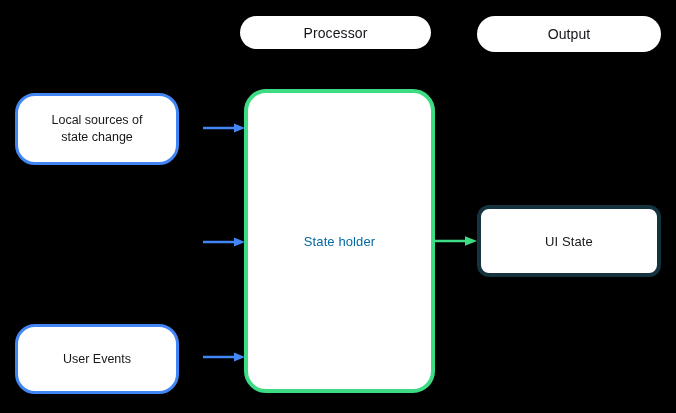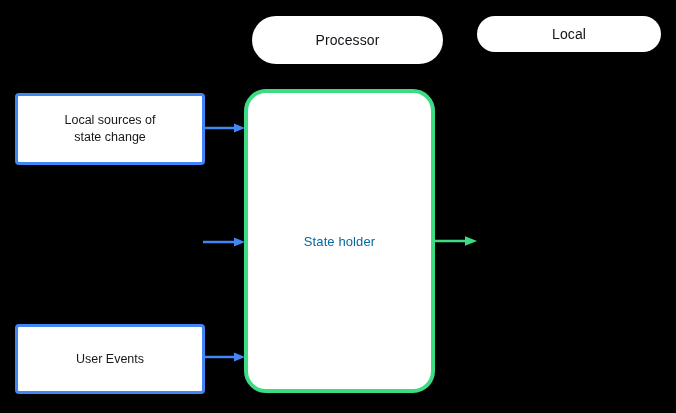--- a/index.html
+++ b/index.html
@@ -27,31 +27,31 @@
     display: flex;
     align-items: center;
     justify-content: center;
     color: #111418;
     font-size: 14px;
     font-weight: 400;
     letter-spacing: 0.1px;
     white-space: nowrap;
   }
   .pill-inputs    { left: 14px;  top: 16px; width: 191px; height: 36px; }
-  .pill-processor { left: 252px; top: 16px; width: 191px; height: 48px; }
+  .pill-processor { left: 240px; top: 16px; width: 191px; height: 33px; }
   .pill-output    { left: 477px; top: 16px; width: 184px; height: 36px; }
 
   
   .input-box {
     position: absolute;
     left: 15px;
-    width: 190px;
+    width: 164px;
     background: #ffffff;
     border: 3px solid #4285f4;
-    border-radius: 4px;
+    border-radius: 20px;
     display: flex;
     align-items: center;
     justify-content: center;
     text-align: center;
     color: #17181b;
     font-size: 12.5px;
     line-height: 17px;
     padding: 0 32px;
   }
   .input-box-0 { top: 93px;  height: 72px; }
@@ -111,36 +111,39 @@
 <body>
 
 <div id="canvas">
 
 
   <div class="pill pill-processor">
     <span>Processor</span>
   </div>
 
   <div class="pill pill-output">
-    <span>Local</span>
+    <span>Output</span>
   </div>
 
   <div class="input-box input-box-0">
     <span>Local sources of state change</span>
   </div>
 
 
   <div class="input-box input-box-2">
     <span>User Events</span>
   </div>
 
   <div class="processor-box">
     <span>State holder</span>
   </div>
 
+  <div class="output-box">
+    <span>UI State</span>
+  </div>
 
   <svg class="arrow arrow-blue-0" viewBox="0 0 44 16">
     <line x1="0" y1="8" x2="33" y2="8" stroke="#4285f4" stroke-width="2.6"></line>
     <polygon points="31,3.4 42,8 31,12.6" fill="#4285f4"></polygon>
   </svg>
 
   <svg class="arrow arrow-blue-1" viewBox="0 0 44 16">
     <line x1="0" y1="8" x2="33" y2="8" stroke="#4285f4" stroke-width="2.6"></line>
     <polygon points="31,3.4 42,8 31,12.6" fill="#4285f4"></polygon>
   </svg>

